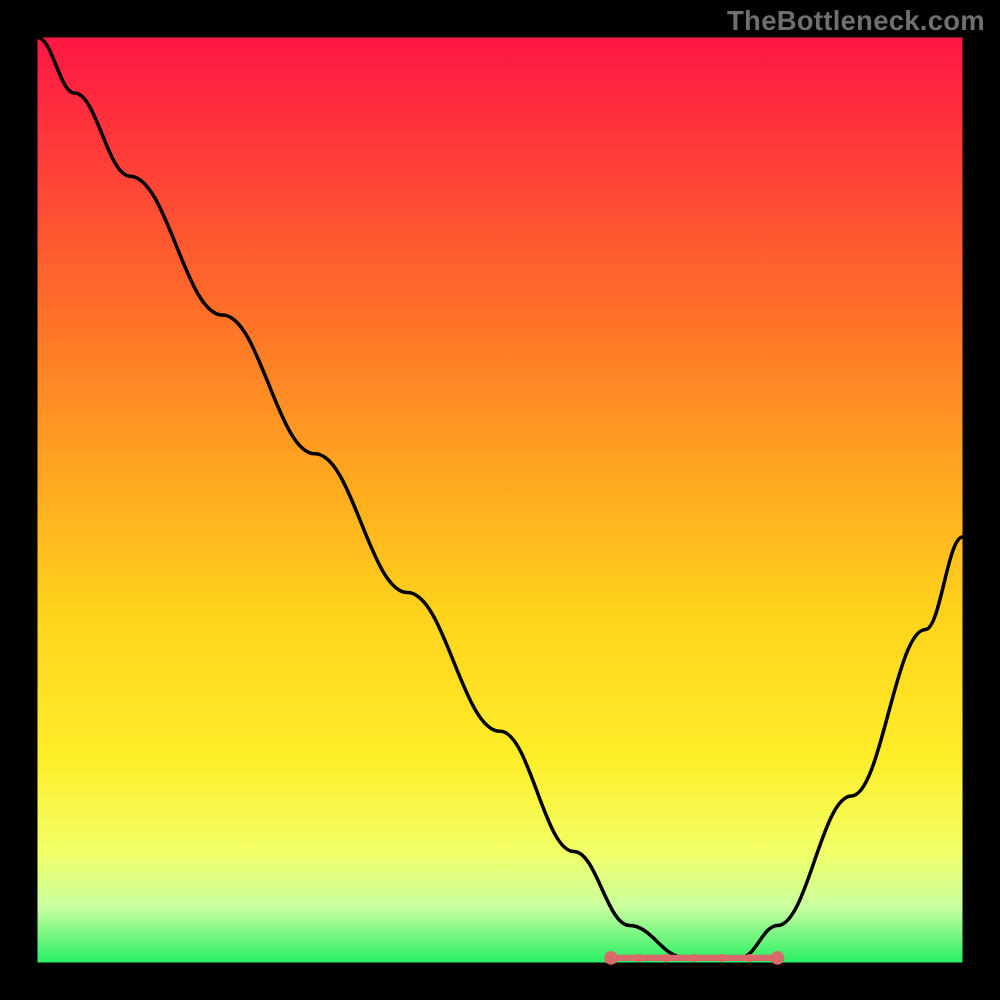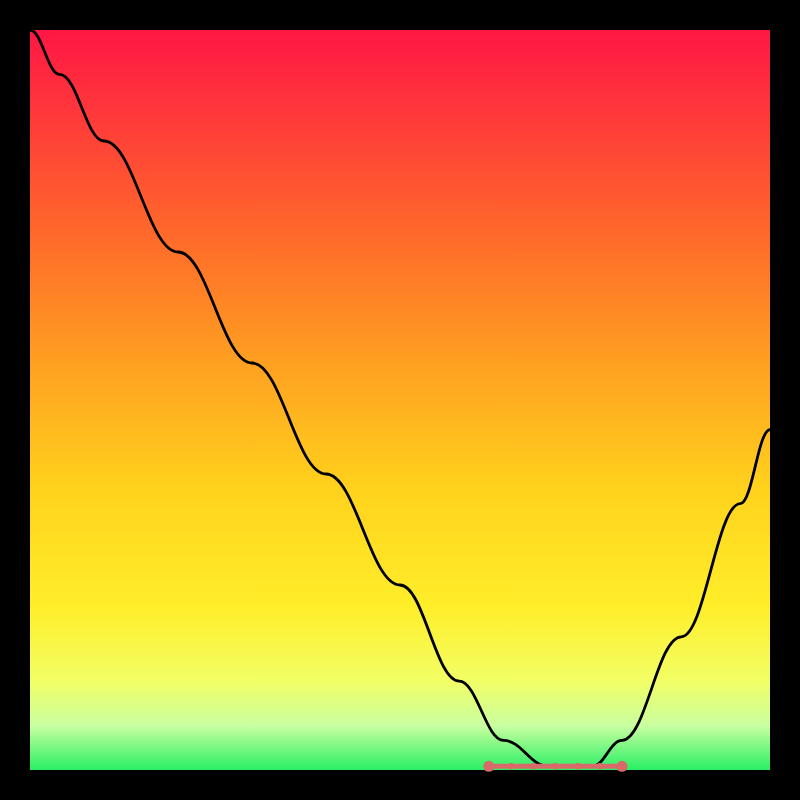--- a/index.html
+++ b/index.html
@@ -32,20 +32,21 @@
     left: 0;
     top: 0;
     width: 800px;
     height: 800px;
     display: block;
   }
 </style>
 </head>
 <body>
 <div class="stage">
+  <div class="watermark">TheBottleneck.com</div>
   <svg class="plot" viewBox="0 0 800 800" preserveAspectRatio="none">
     <defs>
       <linearGradient id="bgGrad" x1="0" y1="0" x2="0" y2="1">
         <stop id="g0" offset="0%" stop-color="#ff1744"></stop>
         <stop id="g1" offset="12%" stop-color="#ff3a3a"></stop>
         <stop id="g2" offset="28%" stop-color="#ff6a2a"></stop>
         <stop id="g3" offset="45%" stop-color="#ffa021"></stop>
         <stop id="g4" offset="62%" stop-color="#ffd21c"></stop>
         <stop id="g5" offset="78%" stop-color="#ffee2a"></stop>
         <stop id="g6" offset="88%" stop-color="#f2ff66"></stop>

